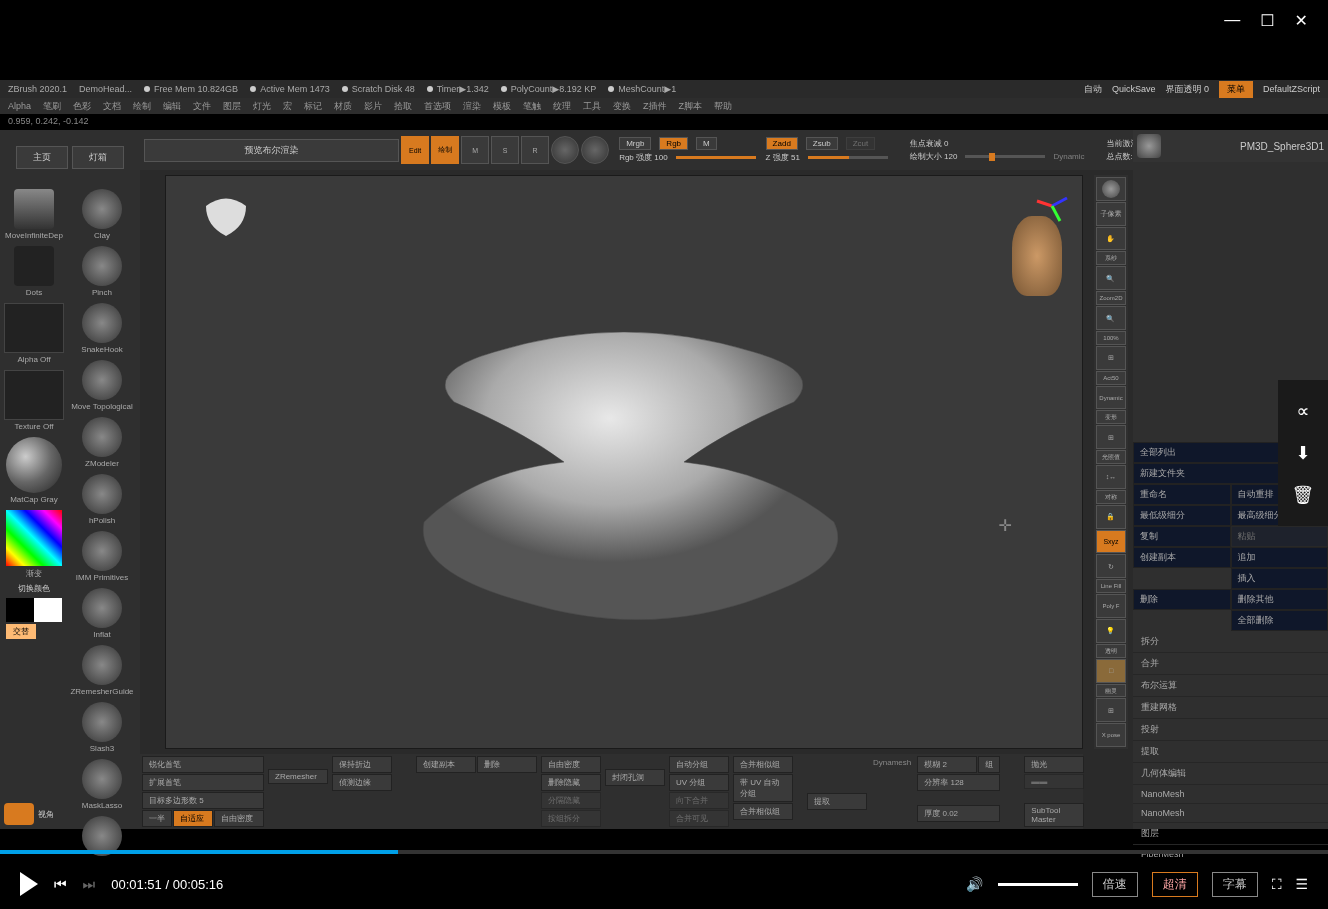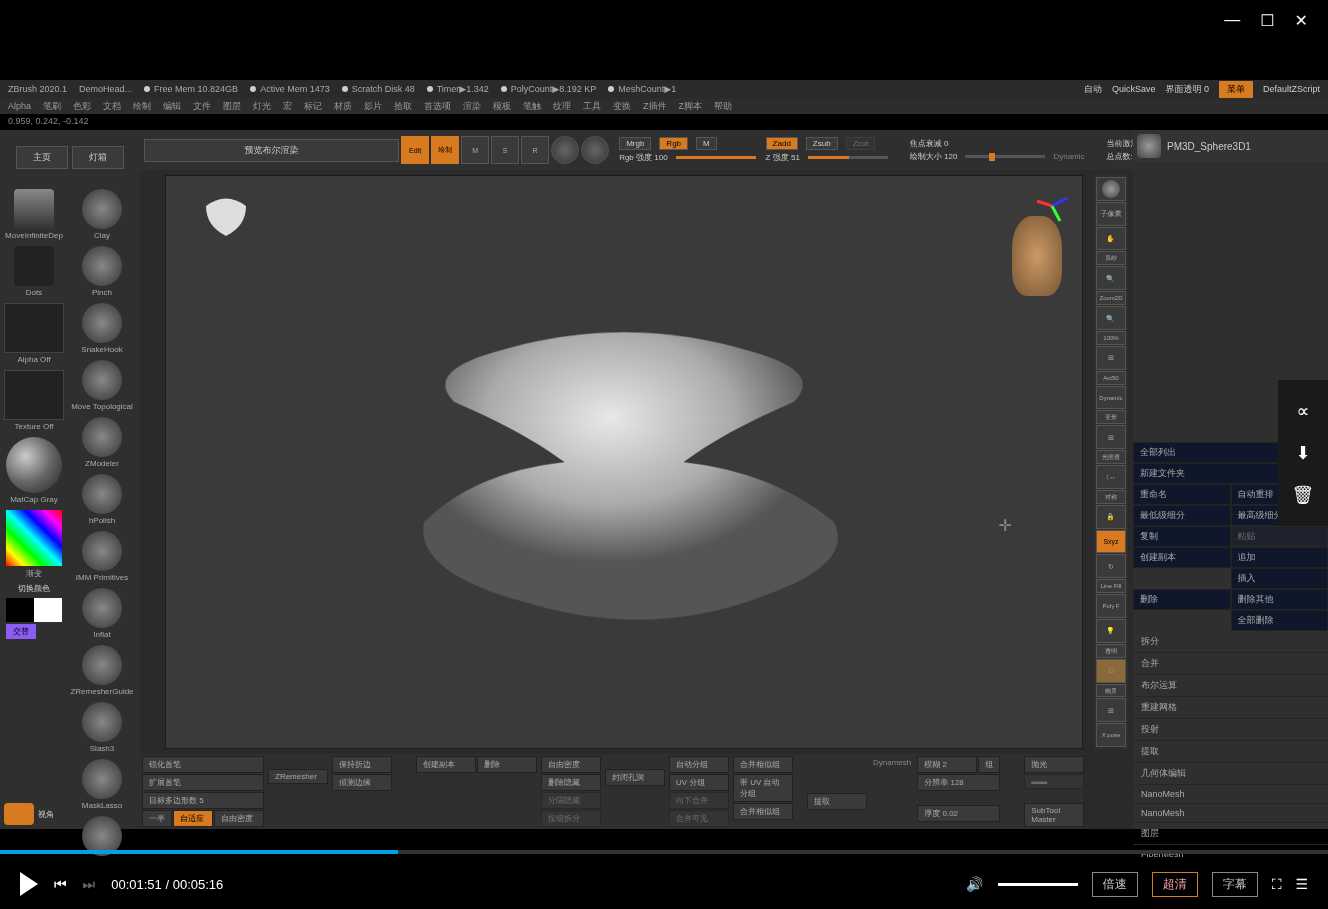--- a/index.html
+++ b/index.html
@@ -31,21 +31,21 @@
 .left-btn { flex: 1; background: #3a3a3a; border: 1px solid #555; padding: 4px 2px; text-align: center; font-size: 9px; }
 .brush-item { width: 68px; text-align: center; padding: 2px; font-size: 8px; color: #aaa; }
 .brush-icon { width: 40px; height: 40px; background: radial-gradient(circle, #888, #333); border-radius: 50%; margin: 2px auto; }
 .brush-icon.square { border-radius: 4px; background: #333; }
 .alpha-box { width: 60px; height: 50px; background: #222; margin: 2px auto; border: 1px solid #444; }
 .alpha-label { text-align: center; font-size: 8px; padding: 2px; }
 .matcap { width: 56px; height: 56px; background: radial-gradient(circle at 35% 35%, #ccc, #666, #222); border-radius: 50%; margin: 2px auto; }
 .color-picker { width: 56px; height: 56px; background: linear-gradient(45deg, red, yellow, lime, cyan, blue, magenta, red); margin: 2px auto; }
 .bw-swatch { display: flex; margin: 2px 6px; }
 .bw-swatch div { width: 28px; height: 24px; }
-.swap-btn { background: #8b5cf6; color: #000; font-size: 8px; padding: 2px 4px; margin: 2px 6px; text-align: center; width: 30px; }
+.swap-btn { background: #fdba74; color: #000; font-size: 8px; padding: 2px 4px; margin: 2px 6px; text-align: center; width: 30px; }
 
 
 .top-toolbar { position: absolute; top: 0; left: 140px; right: 145px; height: 40px; background: #2f2f2f; display: flex; align-items: center; gap: 2px; padding: 0 4px; }
 .tool-icon-btn { width: 28px; height: 28px; background: #3a3a3a; border: 1px solid #555; display: flex; align-items: center; justify-content: center; font-size: 7px; color: #aaa; }
 .tool-icon-btn.active { background: #d87a1f; color: #000; border-color: #d87a1f; }
 .tool-icon-btn.circle { border-radius: 50%; background: radial-gradient(circle, #666, #333); }
 .tool-section { display: flex; flex-direction: column; gap: 2px; margin-left: 8px; font-size: 8px; }
 .tool-row { display: flex; align-items: center; gap: 8px; text-align: right; }
 .tool-chip { padding: 1px 6px; background: #3a3a3a; border: 1px solid #555; font-size: 8px; }
 .tool-chip.active { background: #d87a1f; color: #000; }
@@ -58,21 +58,21 @@
 .viewport-mesh { position: absolute; top: 50%; left: 50%; transform: translate(-50%, -50%); width: 500px; height: 380px; }
 .nav-axis { position: absolute; top: 10px; right: 10px; width: 40px; height: 40px; }
 
 
 .right-toolbar { position: absolute; top: 45px; right: 200px; width: 34px; bottom: 80px; background: #2f2f2f; display: flex; flex-direction: column; gap: 1px; padding: 2px; }
 .right-tool { width: 30px; height: 24px; background: #3a3a3a; border: 1px solid #555; font-size: 7px; color: #aaa; display: flex; align-items: center; justify-content: center; text-align: center; line-height: 1; }
 .right-tool.active { background: #d87a1f; color: #000; }
 
 
 .right-panel { position: absolute; top: 0; right: 0; width: 195px; bottom: 0; background: #2f2f2f; }
-.subtool-header { background: #333; padding: 4px; display: flex; align-items: center; gap: 6px; }
+.subtool-header { background: #333; padding: 4px; display: flex; align-items: center; gap: 6px; justify-content: space-between; }
 .subtool-thumb { width: 24px; height: 24px; background: radial-gradient(circle, #999, #444); border-radius: 4px; }
 .panel-row { display: flex; }
 .panel-btn { flex: 1; background: #0f172a; border: 1px solid #222; padding: 3px 6px; font-size: 9px; color: #aaa; text-align: left; }
 .panel-btn.small { flex: 0 0 30px; text-align: center; }
 .panel-item { padding: 4px 8px; font-size: 9px; color: #aaa; border-bottom: 1px solid #262626; }
 
 
 .bottom-panel { position: absolute; bottom: 0; left: 140px; right: 245px; height: 75px; background: #2f2f2f; display: flex; font-size: 8px; }
 .bottom-col { display: flex; flex-direction: column; gap: 1px; padding: 2px; }
 .bottom-btn { background: #3a3a3a; border: 1px solid #222; padding: 2px 6px; font-size: 8px; color: #aaa; min-width: 60px; }

